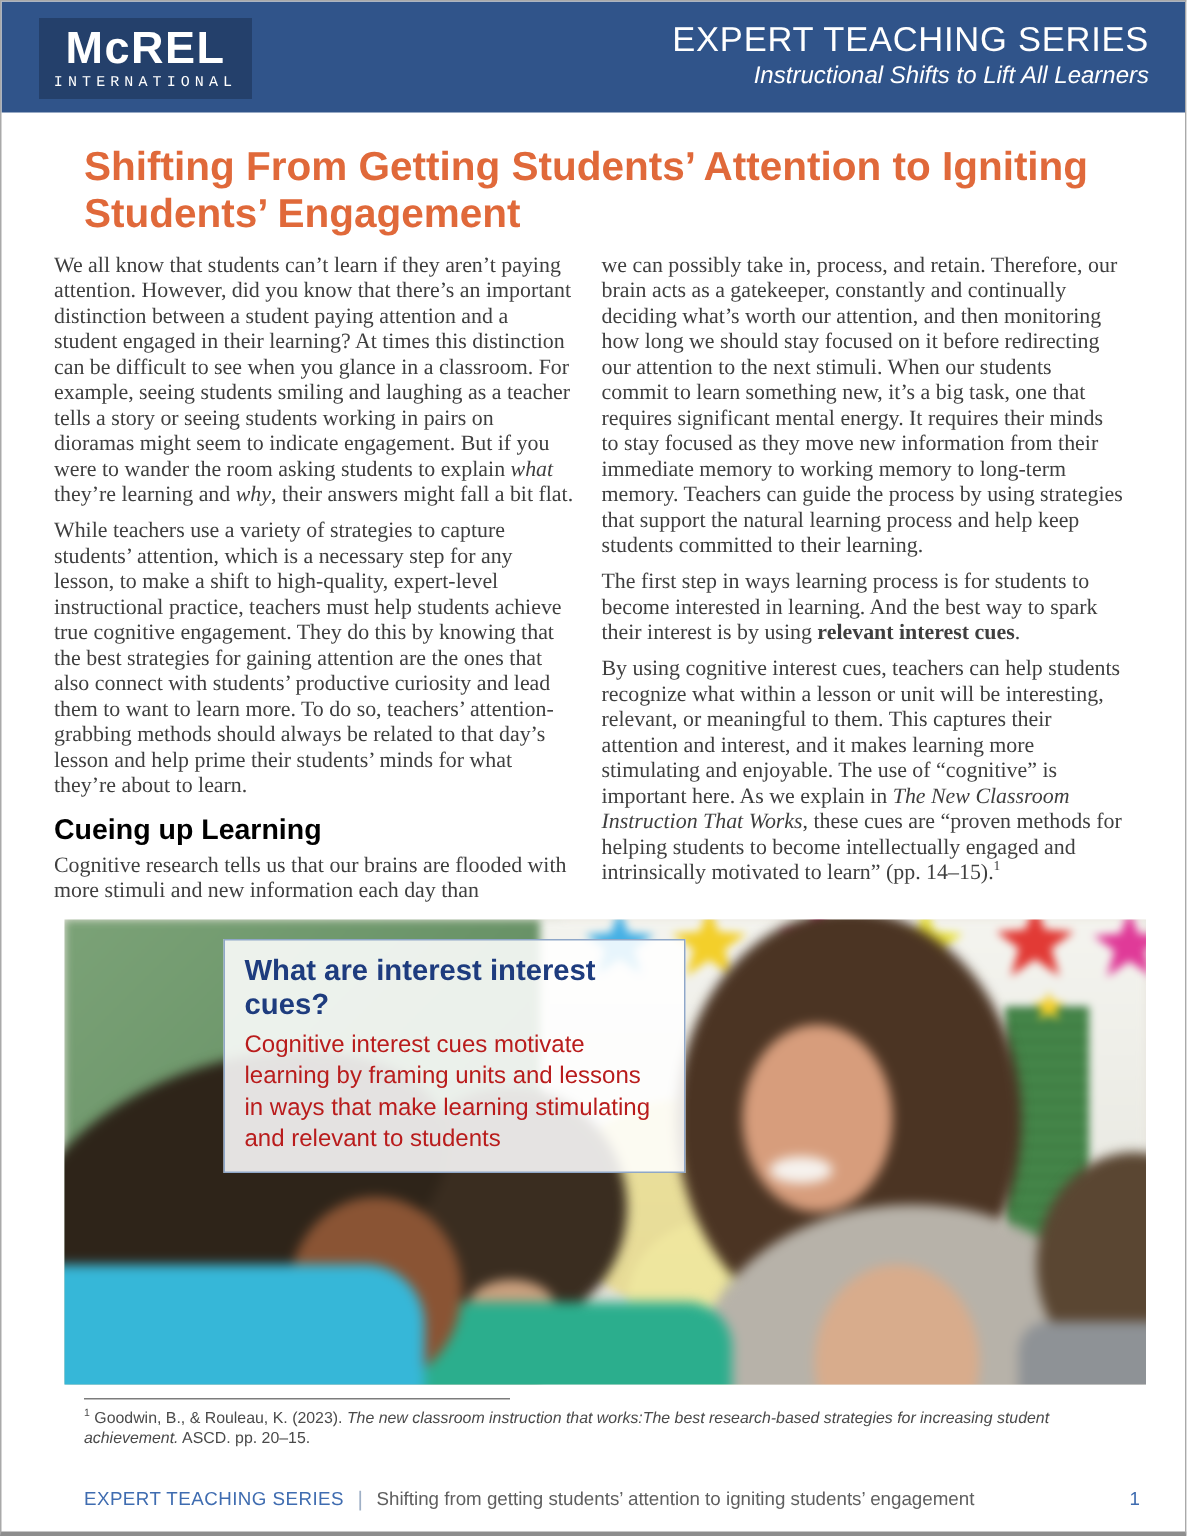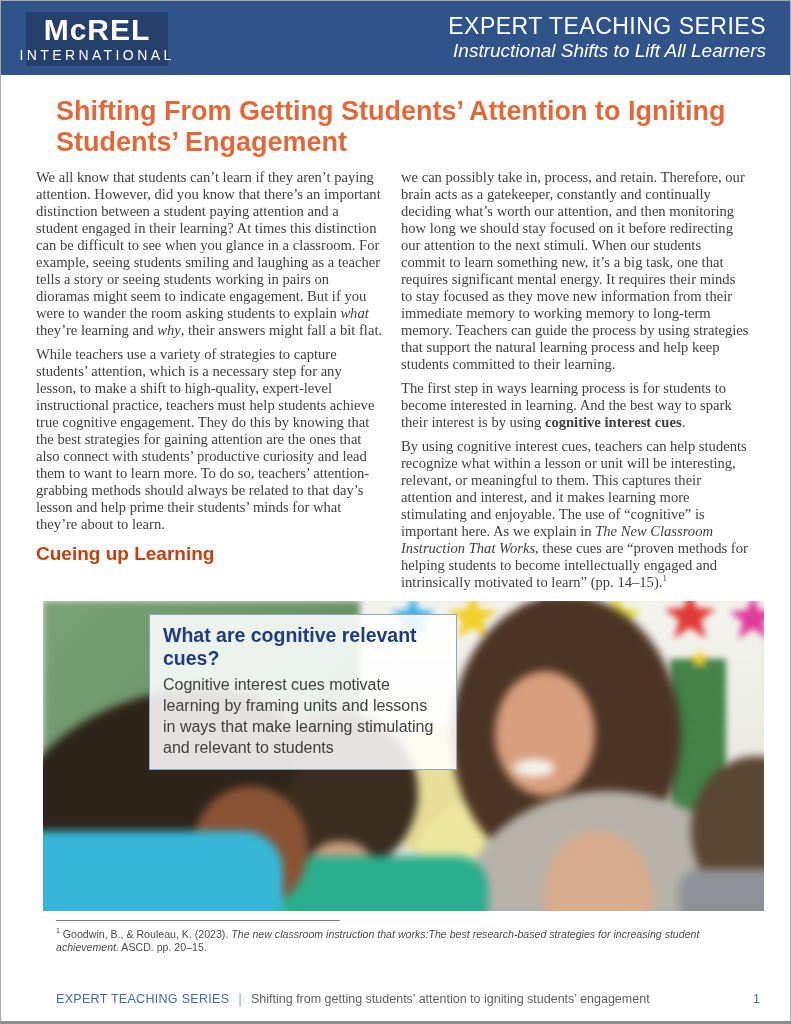--- a/index.html
+++ b/index.html
@@ -15,42 +15,42 @@
   .header {
     height:74px; background:#30548a; display:flex; align-items:center;
     justify-content:space-between; padding:0 24px 0 25px;
   }
   .logo-box {
     background:#24406b; width:142px; height:54px; margin-top:2px;
     display:flex; flex-direction:column; align-items:center; justify-content:center;
     color:#fff; font-family:"Liberation Sans", sans-serif;
   }
   .logo-name { font-size:30px; font-weight:bold; letter-spacing:1px; line-height:30px; }
-  .logo-sub { font-size:14px; letter-spacing:3.4px; margin-top:2px; font-family:Liberation Sans, sans-serif; }
+  .logo-sub { font-size:10px; letter-spacing:3.4px; margin-top:2px; font-family:Liberation Mono, monospace; }
   .header-right { text-align:right; color:#ffffff; font-family:"Liberation Sans", sans-serif; }
   .series-title { font-size:23px; letter-spacing:0.5px; line-height:26px; font-weight:normal; }
-  .series-tagline { font-size:19px; font-style:italic; line-height:24px; }
+  .series-tagline { font-size:16px; font-style:italic; line-height:24px; }
 
   
   .article-title {
     margin:21px 28px 0 55px; max-width:672px;
     font-family:"Liberation Sans", sans-serif; font-weight:bold;
     font-size:27px; line-height:31px; color:#e0693a;
   }
 
   
   .columns { display:flex; gap:17px; margin:11px 28px 0 35px; }
   .col { width:348px; font-size:14.6px; line-height:17px; color:#3f3f3f; text-align:left; }
   .col p { margin-bottom:7px; }
   .col .last { margin-bottom:0; }
   .ital { font-style:italic; }
   .bold { font-weight:bold; }
   .section-heading {
     font-family:"Liberation Sans", sans-serif; font-weight:bold;
-    font-size:19px; color:#c2410c; margin:10px 0 4px 0; line-height:22px;
+    font-size:19px; color:#000000; margin:10px 0 4px 0; line-height:22px;
   }
   sup.fnref { font-size:9px; vertical-align:super; line-height:0; }
 
   
   .photo {
     position:relative; width:721px; height:310px; margin:10px 28px 0 42px;
     overflow:hidden; background:#e8e5de;
   }
   .photo .bg, .photo .figures { position:absolute; inset:0; }
   .photo .bg { filter:blur(3px); }
@@ -66,21 +66,21 @@
     clip-path:polygon(50% 0%, 62% 32%, 98% 35%, 70% 56%, 80% 92%, 50% 70%, 20% 92%, 30% 56%, 2% 35%, 38% 32%); }
   .blob { position:absolute; border-radius:50%; }
 
   
   .callout {
     position:absolute; left:106px; top:13px; width:308px; z-index:5;
     background:rgba(255,255,255,0.87); border:1px solid #8fa7c8;
     padding:9px 13px 11px 13px; font-family:"Liberation Sans", sans-serif;
   }
   .callout-title { color:#1e3c7e; font-weight:bold; font-size:19.5px; line-height:23px; }
-  .callout-body { color:#404040; font-size:16px; line-height:21px; margin-top:4px; }
+  .callout-body { color:#b91c1c; font-size:16px; line-height:21px; margin-top:4px; }
 
   
   .footnote-wrap { margin:9px 28px 0 55px; font-family:"Liberation Sans", sans-serif; }
   .footnote-rule { width:284px; border-top:1.5px solid #7c7c7c; margin-bottom:3px; }
   .footnote { font-size:10.6px; color:#4a4a4a; line-height:13px; }
   .footnote sup { font-size:7px; vertical-align:super; }
 
   
   .footer {
     position:absolute; left:0; right:0; bottom:14px; padding:0 30px 0 55px;
@@ -107,24 +107,25 @@
     </div>
   </div>
 
   <h1 class="article-title">Shifting From Getting Students’ Attention to Igniting Students’ Engagement</h1>
 
   <div class="columns">
     <div class="col">
       <p><span>We all know that students can’t learn if they aren’t paying attention. However, did you know that there’s an important distinction between a student paying attention and a student engaged in their learning? At times this distinction can be difficult to see when you glance in a classroom. For example, seeing students smiling and laughing as a teacher tells a story or seeing students working in pairs on dioramas might seem to indicate engagement. But if you were to wander the room asking students to explain </span><span class="ital">what</span><span> they’re learning and </span><span class="ital">why</span><span>, their answers might fall a bit flat.</span></p>
       <p>While teachers use a variety of strategies to capture students’ attention, which is a necessary step for any lesson, to make a shift to high-quality, expert-level instructional practice, teachers must help students achieve true cognitive engagement. They do this by knowing that the best strategies for gaining attention are the ones that also connect with students’ productive curiosity and lead them to want to learn more. To do so, teachers’ attention-grabbing methods should always be related to that day’s lesson and help prime their students’ minds for what they’re about to learn.</p>
       <h2 class="section-heading">Cueing up Learning</h2>
+      <p class="last">Cognitive research tells us that our brains are flooded with more stimuli and new information each day than</p>
     </div>
     <div class="col">
       <p>we can possibly take in, process, and retain. Therefore, our brain acts as a gatekeeper, constantly and continually deciding what’s worth our attention, and then monitoring how long we should stay focused on it before redirecting our attention to the next stimuli. When our students commit to learn something new, it’s a big task, one that requires significant mental energy. It requires their minds to stay focused as they move new information from their immediate memory to working memory to long-term memory. Teachers can guide the process by using strategies that support the natural learning process and help keep students committed to their learning.</p>
-      <p><span>The first step in ways learning process is for students to become interested in learning. And the best way to spark their interest is by using </span><span class="bold">cognitive interest cues</span><span>.</span></p>
+      <p><span>The first step in ways learning process is for students to become interested in learning. And the best way to spark their interest is by using </span><span class="bold">relevant interest cues</span><span>.</span></p>
       <p class="last"><span>By using cognitive interest cues, teachers can help students recognize what within a lesson or unit will be interesting, relevant, or meaningful to them. This captures their attention and interest, and it makes learning more stimulating and enjoyable. The use of “cognitive” is important here. As we explain in </span><span class="ital">The New Classroom Instruction That Works</span><span>, these cues are “proven methods for helping students to become intellectually engaged and intrinsically motivated to learn” (pp. 14–15).</span><sup class="fnref">1</sup></p>
     </div>
   </div>
 
   <div class="photo">
     <div class="bg">
       <div class="chalkboard"></div>
       <div class="wall"></div>
       <div class="star" style="left:56%;top:-8px;width:52px;height:50px;background:#f3cf2a;"></div>
       <div class="star" style="left:66%;top:-10px;width:54px;height:52px;background:#e03a98;"></div>
@@ -155,21 +156,21 @@
 
       <div class="blob" style="left:-30px;top:95px;width:290px;height:170px;background:#2e2419;transform:rotate(-18deg);"></div>
       <div class="blob" style="left:150px;top:185px;width:115px;height:125px;background:#8a5434;"></div>
       <div class="blob" style="left:-90px;top:230px;width:330px;height:180px;background:#36b7d8;border-radius:40px;"></div>
 
       <div class="blob" style="left:648px;top:155px;width:130px;height:150px;background:#5a4632;"></div>
       <div class="blob" style="left:636px;top:268px;width:120px;height:80px;background:#8e9296;border-radius:20px;"></div>
     </div>
 
     <div class="callout">
-      <div class="callout-title">What are cognitive relevant cues?</div>
+      <div class="callout-title">What are interest interest cues?</div>
       <div class="callout-body">Cognitive interest cues motivate learning by framing units and lessons in ways that make learning stimulating and relevant to students</div>
     </div>
   </div>
 
   <div class="footnote-wrap">
     <div class="footnote-rule"></div>
     <div class="footnote"><sup>1</sup><span> Goodwin, B., &amp; Rouleau, K. (2023). </span><span class="ital">The new classroom instruction that works:The best research-based strategies for increasing student achievement.</span><span> ASCD. pp. 20–15.</span></div>
   </div>
 
   <div class="footer">

